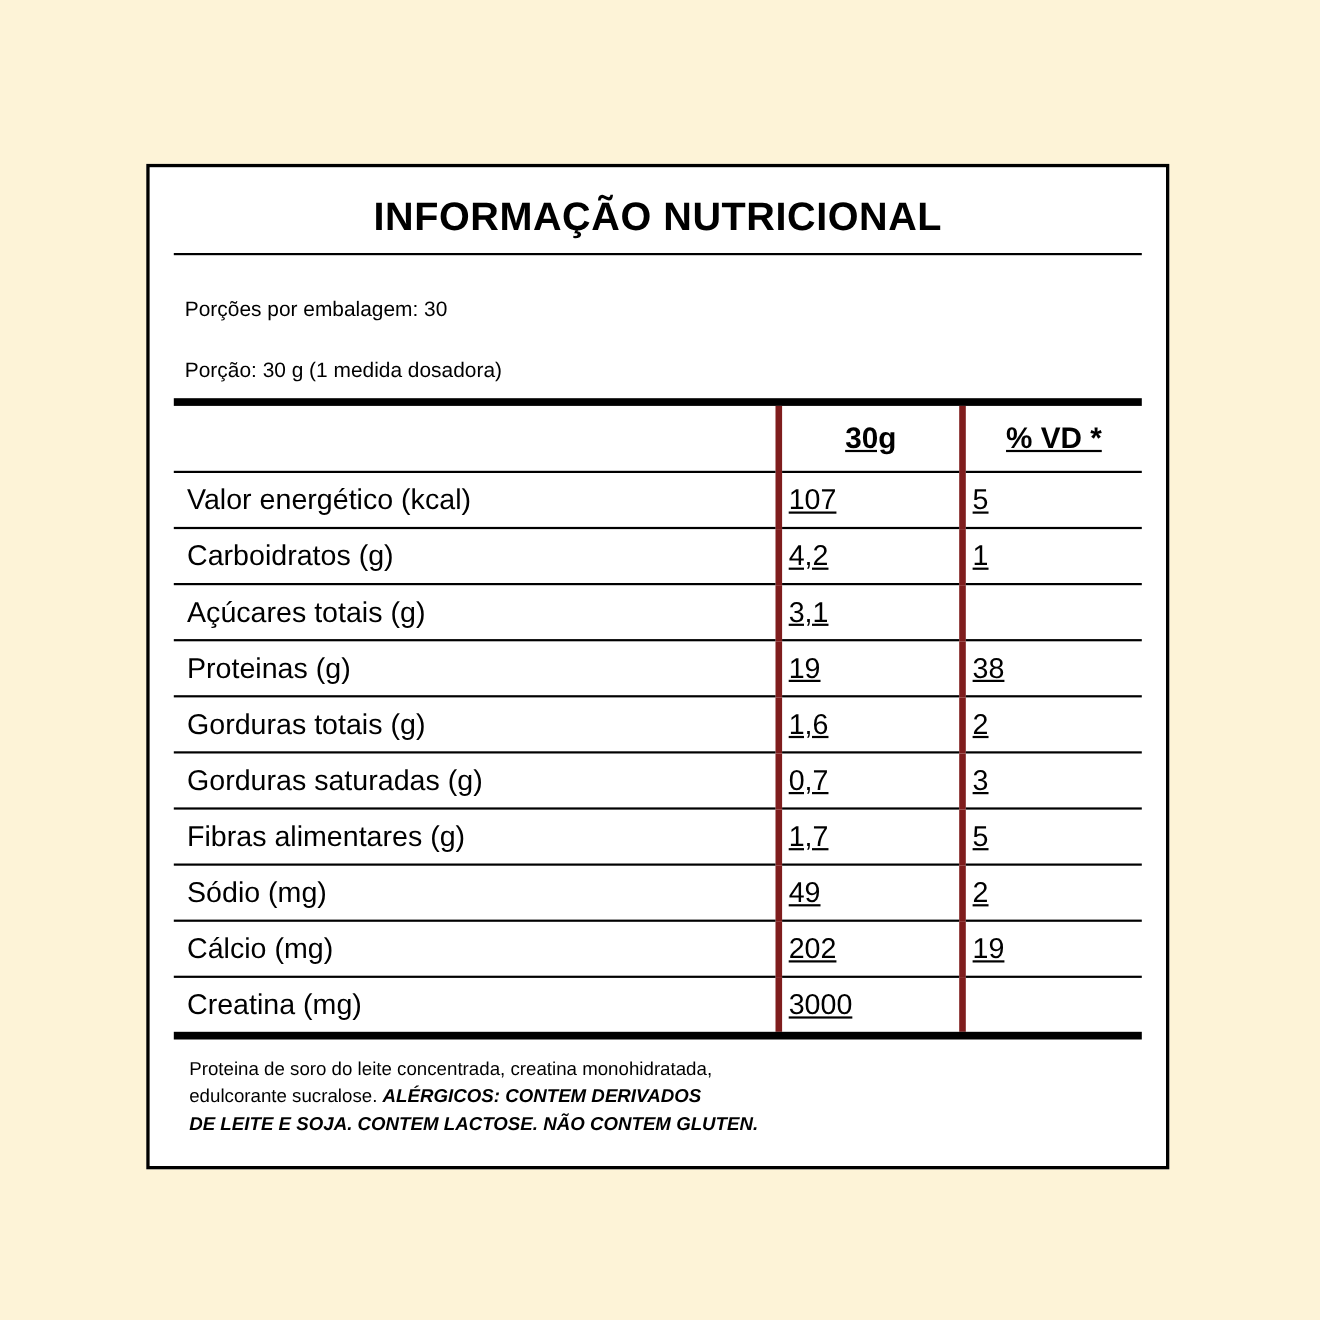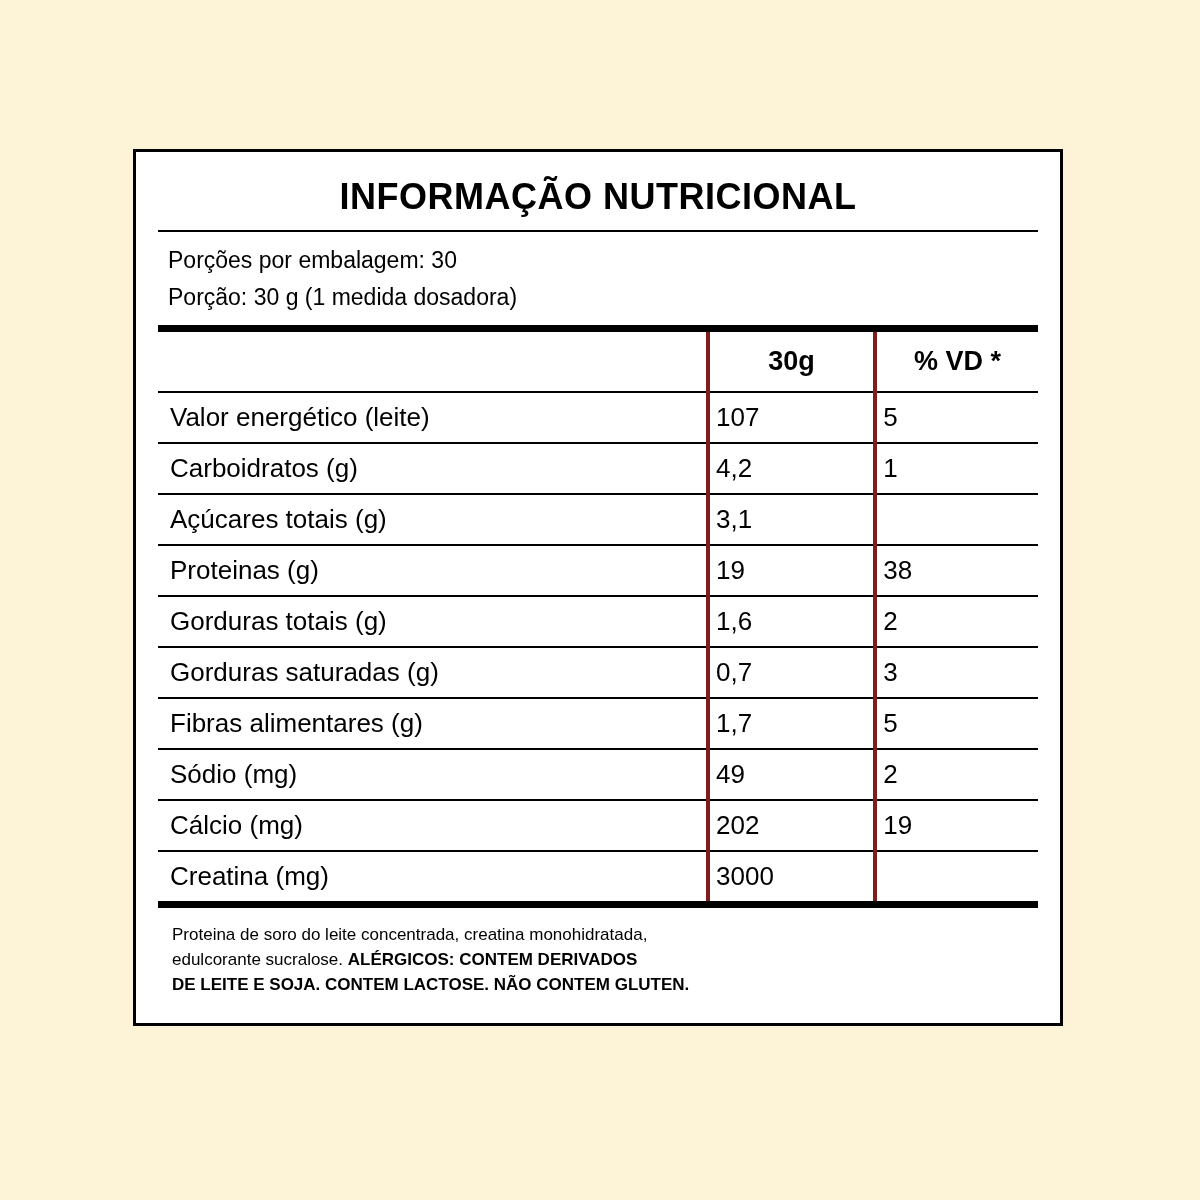--- a/index.html
+++ b/index.html
@@ -51,23 +51,24 @@
     width: 100%;
   }
   .rule-thick {
     border-bottom: 7px solid #000;
     width: 100%;
   }
   .servings {
     padding: 10px 0 8px 10px;
   }
   .servings div {
-    font-size: 23px;
+    font-size: 19px;
     color: #000;
     line-height: 1.62;
+    margin-top: 25px;
   }
   table.nutri {
     width: 100%;
     border-collapse: collapse;
     table-layout: fixed;
   }
   table.nutri col.c-name { width: 62.5%; }
   table.nutri col.c-amt  { width: 19.0%; }
   table.nutri col.c-vd   { width: 18.5%; }
   table.nutri th, table.nutri td {
@@ -88,40 +89,42 @@
   }
   table.nutri td.name {
     text-align: left;
     padding-left: 12px;
     font-weight: normal;
   }
   table.nutri td.num {
     text-align: left;
   }
   table.nutri .vsep-l {
-    border-left: 4px solid #7f1d1d;
+    border-left: 6px solid #7f1d1d;
+    text-decoration: underline;
   }
   table.nutri tbody tr:last-child td {
     border-bottom: none;
   }
   .table-bottom-rule {
     border-bottom: 7px solid #000;
     width: 100%;
   }
   .ingredients {
     padding: 14px 10px 4px 14px;
   }
   .ingredients p {
     margin: 0;
     font-size: 17px;
     line-height: 1.48;
     color: #000;
   }
   .ingredients .bold {
     font-weight: bold;
+    font-style: italic;
   }
 </style>
 </head>
 <body>
 
 <div class="page">
 
 
   <div class="label-panel">
 
@@ -144,21 +147,21 @@
       </colgroup>
       <thead>
         <tr>
           <th class="blank"></th>
           <th class="vsep-l">30g</th>
           <th class="vsep-l">% VD *</th>
         </tr>
       </thead>
       <tbody>
         <tr>
-          <td class="name">Valor energético (leite)</td>
+          <td class="name">Valor energético (kcal)</td>
           <td class="num vsep-l">107</td>
           <td class="num vsep-l">5</td>
         </tr>
         <tr>
           <td class="name">Carboidratos (g)</td>
           <td class="num vsep-l">4,2</td>
           <td class="num vsep-l">1</td>
         </tr>
         <tr>
           <td class="name">Açúcares totais (g)</td>

